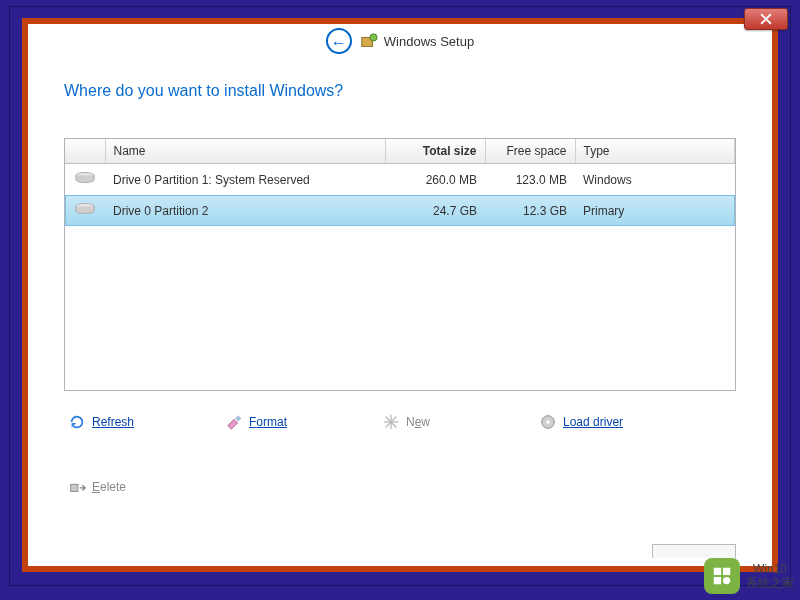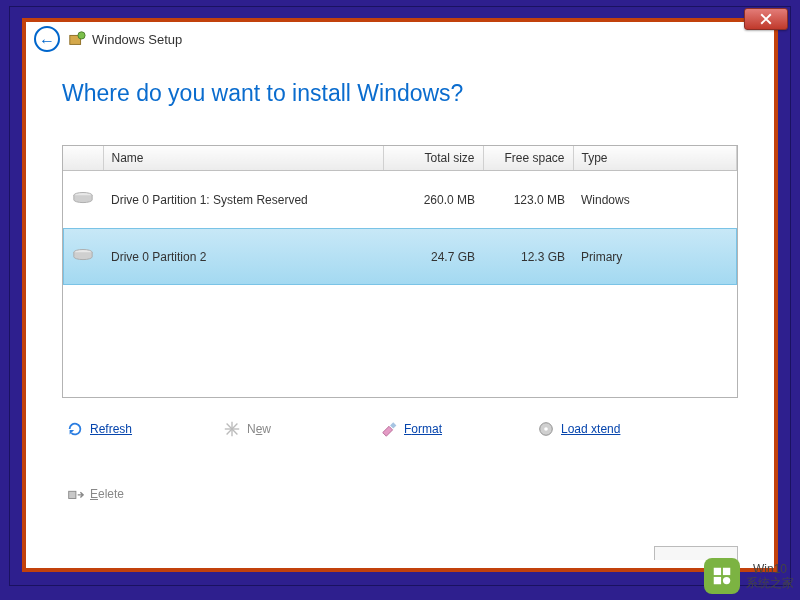--- a/index.html
+++ b/index.html
@@ -1,36 +1,36 @@
 <!DOCTYPE html>
 <html><head>
   <meta charset="utf-8">
   <style>
     * { box-sizing: border-box; margin: 0; padding: 0; font-family: "Segoe UI", Tahoma, sans-serif; }
     body { width: 800px; height: 600px; background: #2e1f8e; overflow: hidden; position: relative; }
     .outer-frame { position: absolute; top: 6px; left: 9px; right: 9px; bottom: 14px; background: #2e1f8e; border: 1px solid #1a1260; }
-    .window { position: absolute; top: 18px; left: 22px; right: 22px; bottom: 28px; background: #fff; border: 4px solid #c2410c; display: flex; flex-direction: column; }
+    .window { position: absolute; top: 18px; left: 22px; right: 22px; bottom: 28px; background: #fff; border: 6px solid #c2410c; display: flex; flex-direction: column; align-items: center; }
     .titlebar { height: 34px; background: #fff; display: flex; align-items: center; padding: 0 8px; position: relative; }
     .back-btn { width: 26px; height: 26px; border-radius: 50%; border: 2px solid #0066cc; display: flex; align-items: center; justify-content: center; color: #0066cc; font-size: 16px; cursor: pointer; margin-right: 8px; }
     .back-btn::before { content: "←"; font-weight: bold; }
     .setup-icon { width: 18px; height: 18px; margin-right: 6px; display: inline-flex; align-items: center; justify-content: center; }
     .setup-icon svg { width: 18px; height: 18px; }
     .title-text { font-size: 13px; color: #333; }
     .close-btn { position: absolute; top: -12px; right: -16px; width: 44px; height: 22px; background: linear-gradient(#e37c78, #c0392b); border: 1px solid #8a2e26; border-radius: 3px; color: #fff; display: flex; align-items: center; justify-content: center; font-size: 12px; cursor: pointer; box-shadow: 0 1px 2px rgba(0,0,0,.3); }
     .content { flex: 1; padding: 24px 36px 10px 36px; display: flex; flex-direction: column; }
-    .heading { color: #0a6cce; font-size: 23px; font-weight: 400; margin-bottom: 38px; }
+    .heading { color: #0a6cce; font-size: 16px; font-weight: 400; margin-bottom: 38px; }
     .table-wrap { border: 1px solid #b3b3b3; height: 253px; background: #fff; overflow: hidden; }
     table { width: 100%; border-collapse: collapse; font-size: 12px; }
     thead th { background: linear-gradient(#fdfdfd, #ececec); border-right: 1px solid #d0d0d0; border-bottom: 1px solid #c0c0c0; padding: 5px 8px; font-weight: 400; text-align: left; color: #333; }
     thead th.icon-col { width: 40px; }
     thead th.name-col { width: 280px; }
-    thead th.size-col { width: 100px; text-align: right; }
+    thead th.size-col { width: 100px; text-align: right; font-weight: bold; }
     thead th.free-col { width: 90px; text-align: right; }
     thead th.type-col { }
-    tbody td { padding: 20px 8px; color: #333; }
+    tbody td { padding: 7px 8px; color: #333; }
     tbody tr { cursor: pointer; }
     tbody tr.selected td { background: linear-gradient(#c8e8f7, #a3d9f1); }
     tbody tr.selected { outline: 1px solid #7ac3e6; outline-offset: -1px; }
     td.icon-cell { text-align: center; }
     .drive-icon { width: 22px; height: 14px; display: inline-block; }
     .drive-icon svg { width: 22px; height: 14px; }
     td.size-cell { text-align: right; }
     td.free-cell { text-align: right; }
     .actions { display: flex; flex-wrap: wrap; margin-top: 22px; column-gap: 60px; row-gap: 16px; padding-left: 4px; gap: 47px; }
     .action { display: inline-flex; align-items: center; font-size: 12px; cursor: pointer; min-width: 110px; }
@@ -110,50 +110,50 @@
     <div class="actions">
       <span class="action">
         <span class="action-icon">
           <svg viewBox="0 0 20 20">
               <path d="M4 10a6 6 0 1 1 2 4.5" fill="none" stroke="#2a7de1" stroke-width="2"></path>
               <path d="M4 16 L4 11 L9 11 Z" fill="#2a7de1"></path>
             </svg>
         </span>
         <span class="action-label"><span class="access-key">R</span><span>efresh</span></span>
       </span>
+      <span class="action">
+        <span class="action-icon">
+          <svg viewBox="0 0 20 20">
+              <path d="M3 14 L10 7 L14 11 L7 18 Z" fill="#e49bc5" stroke="#b56a96"></path>
+              <rect x="12" y="3" width="5" height="5" fill="#a7c4e2" transform="rotate(45 14 6)"></rect>
+            </svg>
+        </span>
+        <span class="action-label"><span class="access-key">F</span><span>ormat</span></span>
+      </span>
       <span class="action disabled">
         <span class="action-icon">
           <svg viewBox="0 0 20 20">
               <g stroke="#bbb" stroke-width="1.5">
                 <line x1="10" y1="2" x2="10" y2="18"></line>
                 <line x1="2" y1="10" x2="18" y2="10"></line>
                 <line x1="4" y1="4" x2="16" y2="16"></line>
                 <line x1="16" y1="4" x2="4" y2="16"></line>
               </g>
             </svg>
         </span>
         <span class="action-label">N<span class="access-key">e</span>w</span>
       </span>
       <span class="action">
         <span class="action-icon">
           <svg viewBox="0 0 20 20">
-              <path d="M3 14 L10 7 L14 11 L7 18 Z" fill="#e49bc5" stroke="#b56a96"></path>
-              <rect x="12" y="3" width="5" height="5" fill="#a7c4e2" transform="rotate(45 14 6)"></rect>
-            </svg>
-        </span>
-        <span class="action-label"><span class="access-key">F</span><span>ormat</span></span>
-      </span>
-      <span class="action">
-        <span class="action-icon">
-          <svg viewBox="0 0 20 20">
               <circle cx="10" cy="10" r="7" fill="#d0d0d0" stroke="#888"></circle>
               <circle cx="10" cy="10" r="2" fill="#fff"></circle>
             </svg>
         </span>
-        <span class="action-label"><span class="access-key">L</span><span>oad xtend</span></span>
+        <span class="action-label"><span class="access-key">L</span><span>oad driver</span></span>
       </span>
       <span class="action disabled">
         <span class="action-icon">
           <svg viewBox="0 0 20 20">
               <rect x="3" y="7" width="8" height="8" fill="#c8c8c8" stroke="#888"></rect>
               <path d="M13 11 L18 11 M16 8 L19 11 L16 14" fill="none" stroke="#888" stroke-width="1.5"></path>
             </svg>
         </span>
         <span class="action-label"><span class="access-key">E</span><span>elete</span></span>
       </span>

